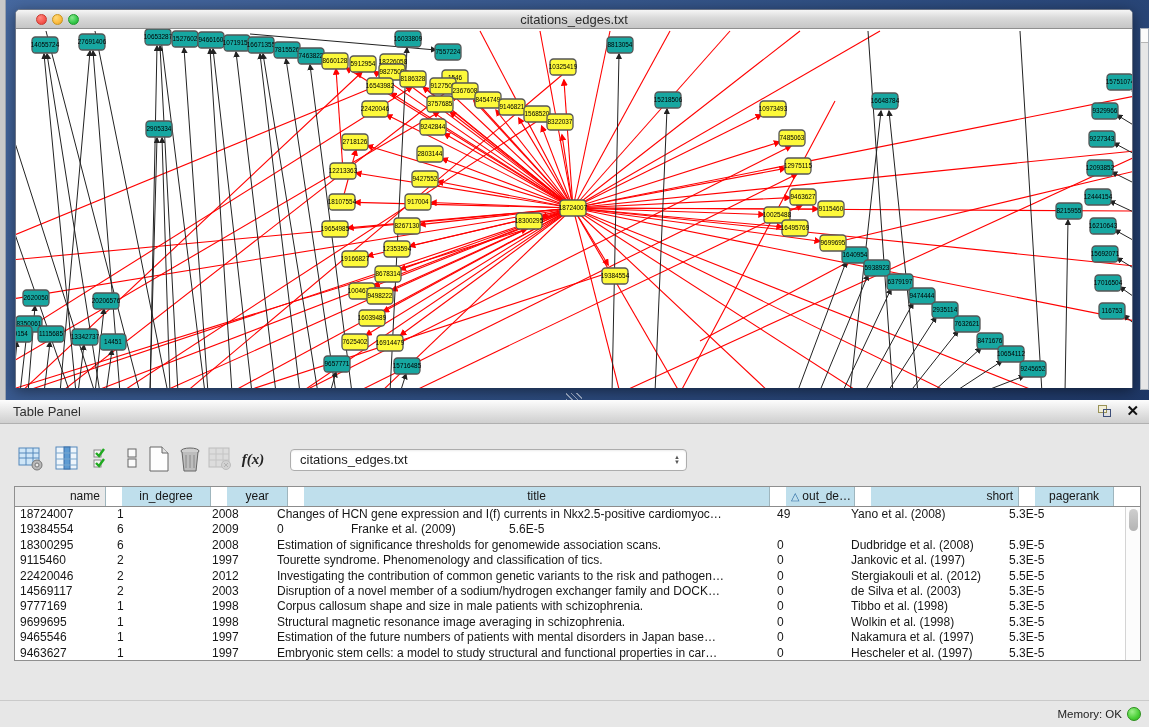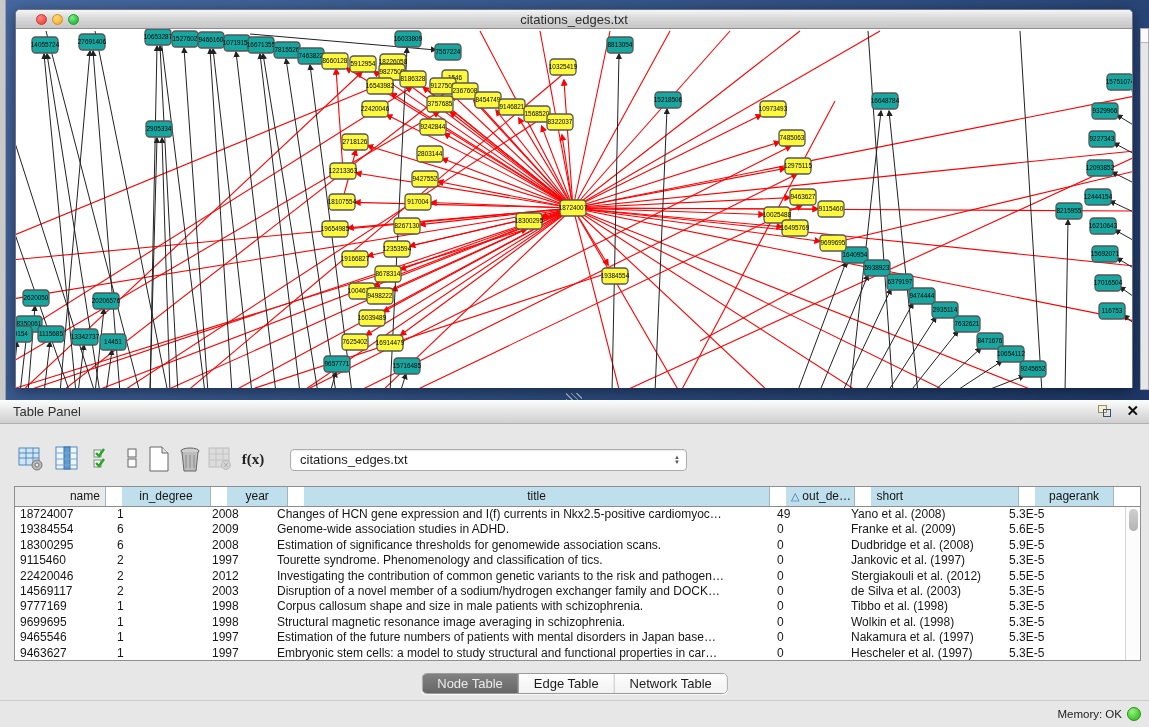--- a/index.html
+++ b/index.html
@@ -43,21 +43,21 @@
                   border-bottom:1px solid #b0b0b0;padding-left:16px; }
   .panel-header .ptitle { position:absolute; left:13px; top:4px; font-size:13px; color:#2f2f2f; }
   .float-btn { position:absolute; right:36px; top:4px; width:17px; height:15px; cursor:default; }
   .float-btn .sq1 { position:absolute; left:2px; top:1px; width:9px; height:8px; border:1px solid #9a9357; background:#f2eed8; }
   .float-btn .sq2 { position:absolute; left:7px; top:5px; width:8px; height:8px; border:1px solid #3c4d78; background:transparent; }
   .close-btn { position:absolute; right:10px; top:2px; font-size:15px; font-weight:bold; color:#111; line-height:18px; }
 
   .toolbar { position:absolute; left:0; top:24px; width:100%; height:62px; }
   .tb-btn { position:absolute; top:20px; width:30px; height:30px; display:flex;
             align-items:center; justify-content:center; }
-  .fx { font-family:"Liberation Serif", serif; font-weight:bold; font-size:15px; color:#222; }
+  .fx { font-family:"Liberation Serif", serif; font-style:italic; font-weight:bold; font-size:15px; color:#222; }
   .combo { position:absolute; left:290px; top:25px; width:397px; height:22px; background:#fff;
            border:1px solid #adadad; border-radius:4px; font-size:13px; color:#1e1e1e;
            line-height:20px; padding-left:9px; box-shadow:inset 0 1px 2px rgba(0,0,0,.08); }
   .combo .arrows { position:absolute; right:6px; top:0; height:100%; display:flex; flex-direction:column;
                    justify-content:center; font-size:6px; line-height:5px; color:#555; text-align:center; }
 
   
   .grid { position:absolute; left:14px; top:86px; width:1127px; height:175px;
           background:#fff; border:1px solid #8f8f8f; font-size:12px; color:#161616; }
   .g-head { display:flex; height:20px; border-bottom:1px solid #8c8c8c;gap:16px; }
@@ -508,39 +508,38 @@
       </div>
     </div>
 
     <div class="grid">
       <div class="g-head" id="ghead">
           <div class="hc" style="width: 97px; background: rgb(233, 233, 233); text-align: right;">name</div>
           <div class="hc" style="width: 95px; background: rgb(191, 223, 236); text-align: center;">in_degree</div>
           <div class="hc" style="width: 65px; background: rgb(191, 223, 236); text-align: center;">year</div>
           <div class="hc" style="width: 500px; background: rgb(191, 223, 236); text-align: center;">title</div>
           <div class="hc" style="width: 74px; background: rgb(191, 223, 236); text-align: left;"><span class="sort-tri">△</span>out_de…</div>
-          <div class="hc" style="width: 158px; background: rgb(191, 223, 236); text-align: left;">short</div>
+          <div class="hc" style="width: 158px; background: rgb(191, 223, 236); text-align: right;">short</div>
           <div class="hc" style="width: 84px; background: rgb(191, 223, 236); text-align: center;">pagerank</div>
           <div class="hc" style="flex: 1 1 0%; background: rgb(255, 255, 255); border-right: none;"></div>
         </div>
       <div class="g-body" id="gbody">
           <div class="row">
             <div class="cell" style="width: 97px;">18724007</div>
             <div class="cell" style="width: 95px;">1</div>
             <div class="cell" style="width: 65px;">2008</div>
             <div class="cell" style="width: 500px;">Changes of HCN gene expression and I(f) currents in Nkx2.5-positive cardiomyoc…</div>
             <div class="cell" style="width: 74px;">49</div>
             <div class="cell" style="width: 158px;">Yano et al. (2008)</div>
             <div class="cell" style="width: 84px;">5.3E-5</div>
           </div>
           <div class="row">
             <div class="cell" style="width: 97px;">19384554</div>
             <div class="cell" style="width: 95px;">6</div>
             <div class="cell" style="width: 65px;">2009</div>
-            <div class="cell" style="width: 500px;">Genome-wide association studies in ADHD.</div>
             <div class="cell" style="width: 74px;">0</div>
             <div class="cell" style="width: 158px;">Franke et al. (2009)</div>
             <div class="cell" style="width: 84px;">5.6E-5</div>
           </div>
           <div class="row">
             <div class="cell" style="width: 97px;">18300295</div>
             <div class="cell" style="width: 95px;">6</div>
             <div class="cell" style="width: 65px;">2008</div>
             <div class="cell" style="width: 500px;">Estimation of significance thresholds for genomewide association scans.</div>
             <div class="cell" style="width: 74px;">0</div>
@@ -609,24 +608,19 @@
             <div class="cell" style="width: 74px;">0</div>
             <div class="cell" style="width: 158px;">Hescheler et al. (1997)</div>
             <div class="cell" style="width: 84px;">5.3E-5</div>
           </div>
         </div>
       <div class="v-scroll">
         <div class="v-thumb"></div>
       </div>
     </div>
 
-    <div class="seg" id="tabbar">
-        <div class="tab sel">Node Table</div>
-        <div class="tab">Edge Table</div>
-        <div class="tab">Network Table</div>
-      </div>
 
     <div class="statusbar">
       <span class="mem-label">Memory: OK</span>
       <span class="mem-dot"></span>
     </div>
   </div>
 </div>
 
 </body></html>

